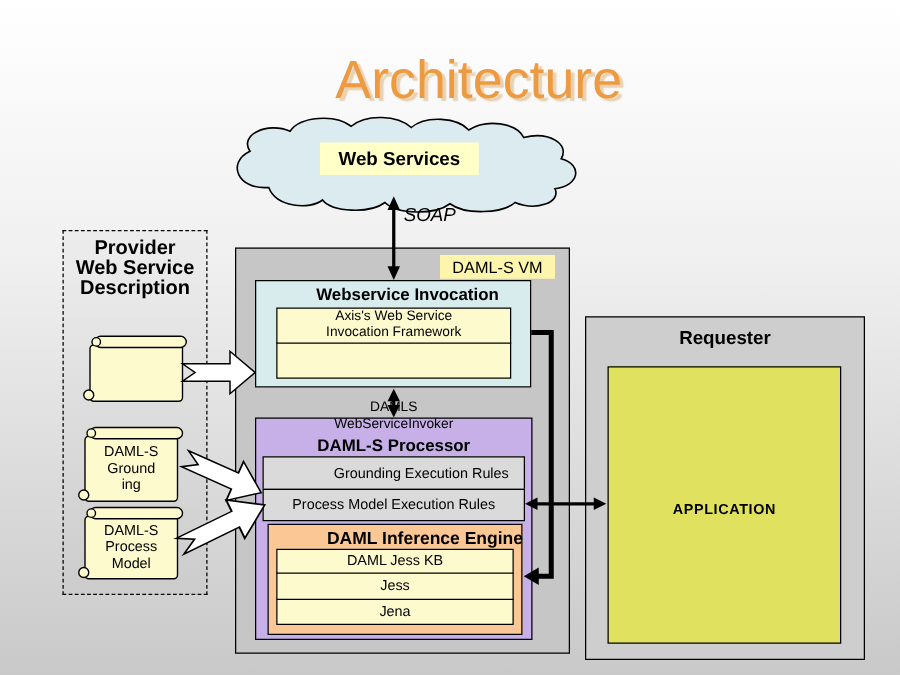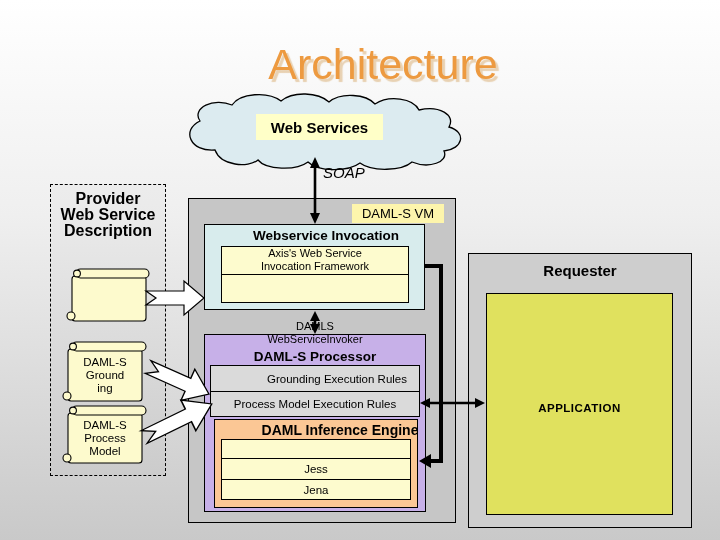--- a/index.html
+++ b/index.html
@@ -139,19 +139,20 @@
   <div class="txt ml" style="left:221px; top:246px; width:188px; height:28px; font-size:11px; line-height:13px;">Axis's Web Service
 Invocation Framework</div>
   <div class="txt ml" style="left:221px; top:275px; width:188px; height:28px; font-size:11px; line-height:13px;margin-top:44px;">DAMLS
 WebServiceInvoker</div>
 
   <div class="txt b" style="left:204px; top:348px; width:222px; height:16px; font-size:13.5px;">DAML-S Processor</div>
   <div class="txt" style="left:210px; top:365px; width:254px; height:27px; font-size:11.5px;">Grounding Execution Rules</div>
   <div class="txt" style="left:210px; top:391px; width:210px; height:26px; font-size:11.5px;border-radius:10px;">Process Model Execution Rules</div>
 
   <div class="txt b" style="left:214px; top:422px; width:204px; height:15px; font-size:14px;margin-left:24px;">DAML Inference Engine</div>
+  <div class="txt" style="left:221px; top:439px; width:190px; height:19px; font-size:11.5px;">DAML Jess KB</div>
   <div class="txt" style="left:221px; top:479px; width:190px; height:21px; font-size:11.5px;">Jena</div>
   <div class="txt" style="left:221px; top:458px; width:190px; height:21px; font-size:11.5px;">Jess</div>
 
   <div class="txt b" style="left:468px; top:260px; width:224px; height:20px; font-size:15px;">Requester</div>
   <div class="txt b" style="left:486px; top:305px; width:187px; height:206px; font-size:11.5px; letter-spacing:0.5px;">APPLICATION</div>
 
 </div>
 
 </body></html>

